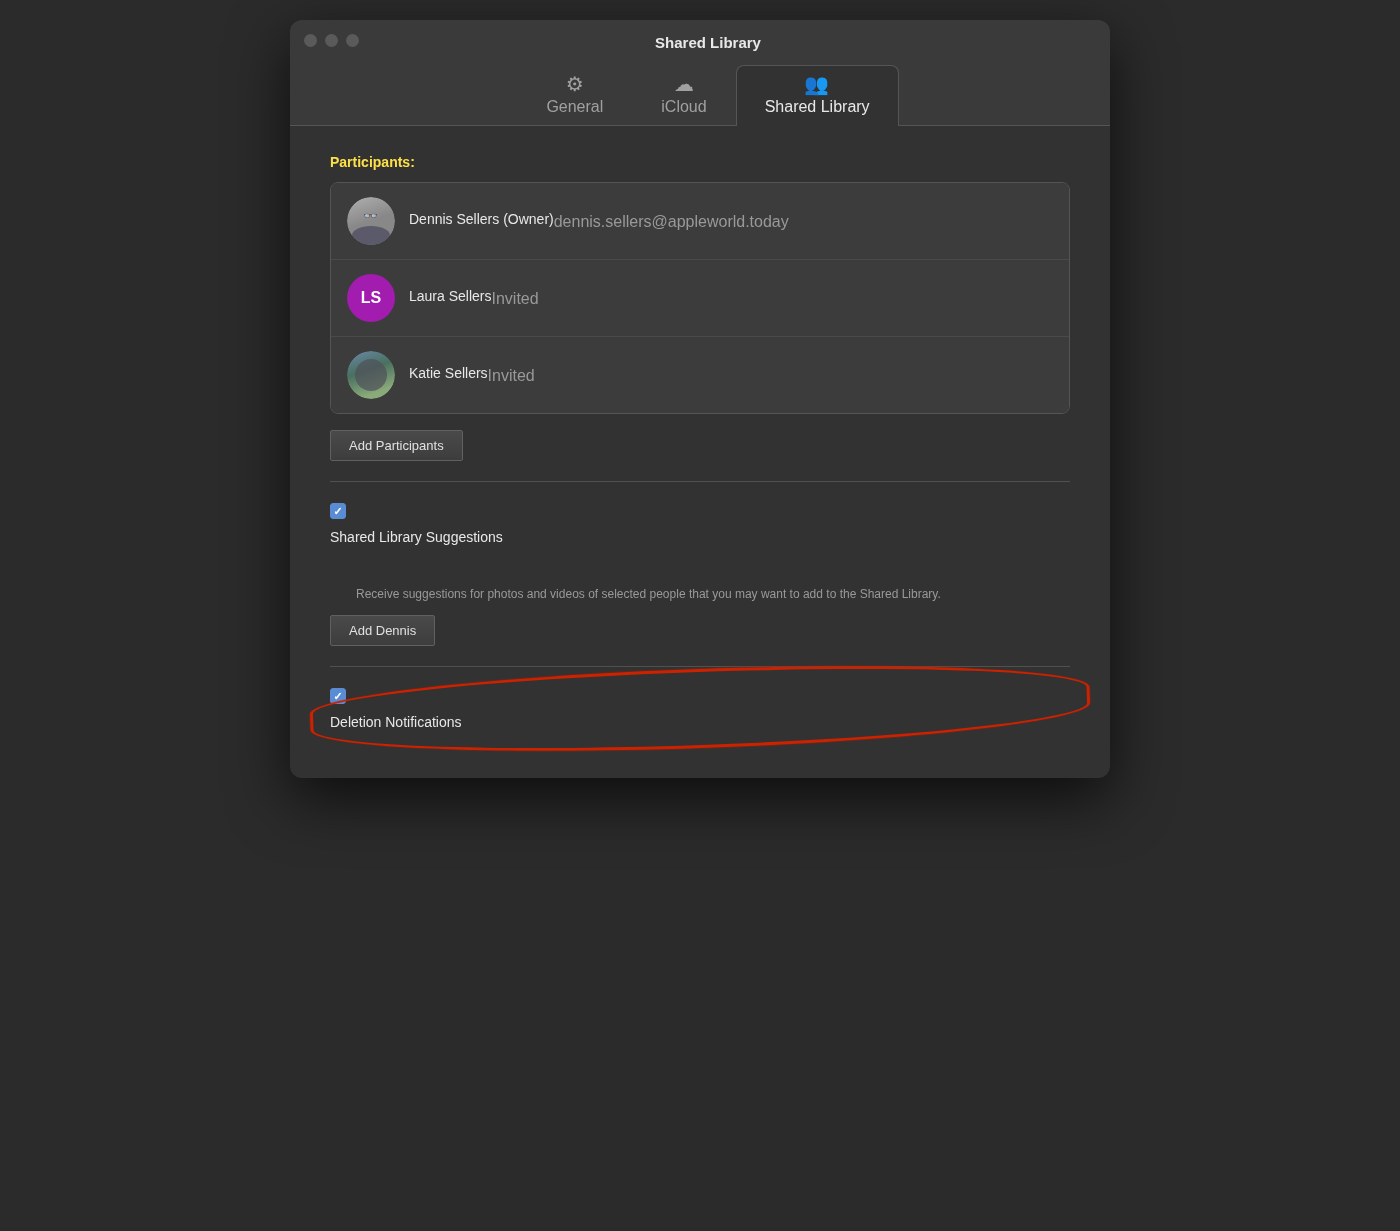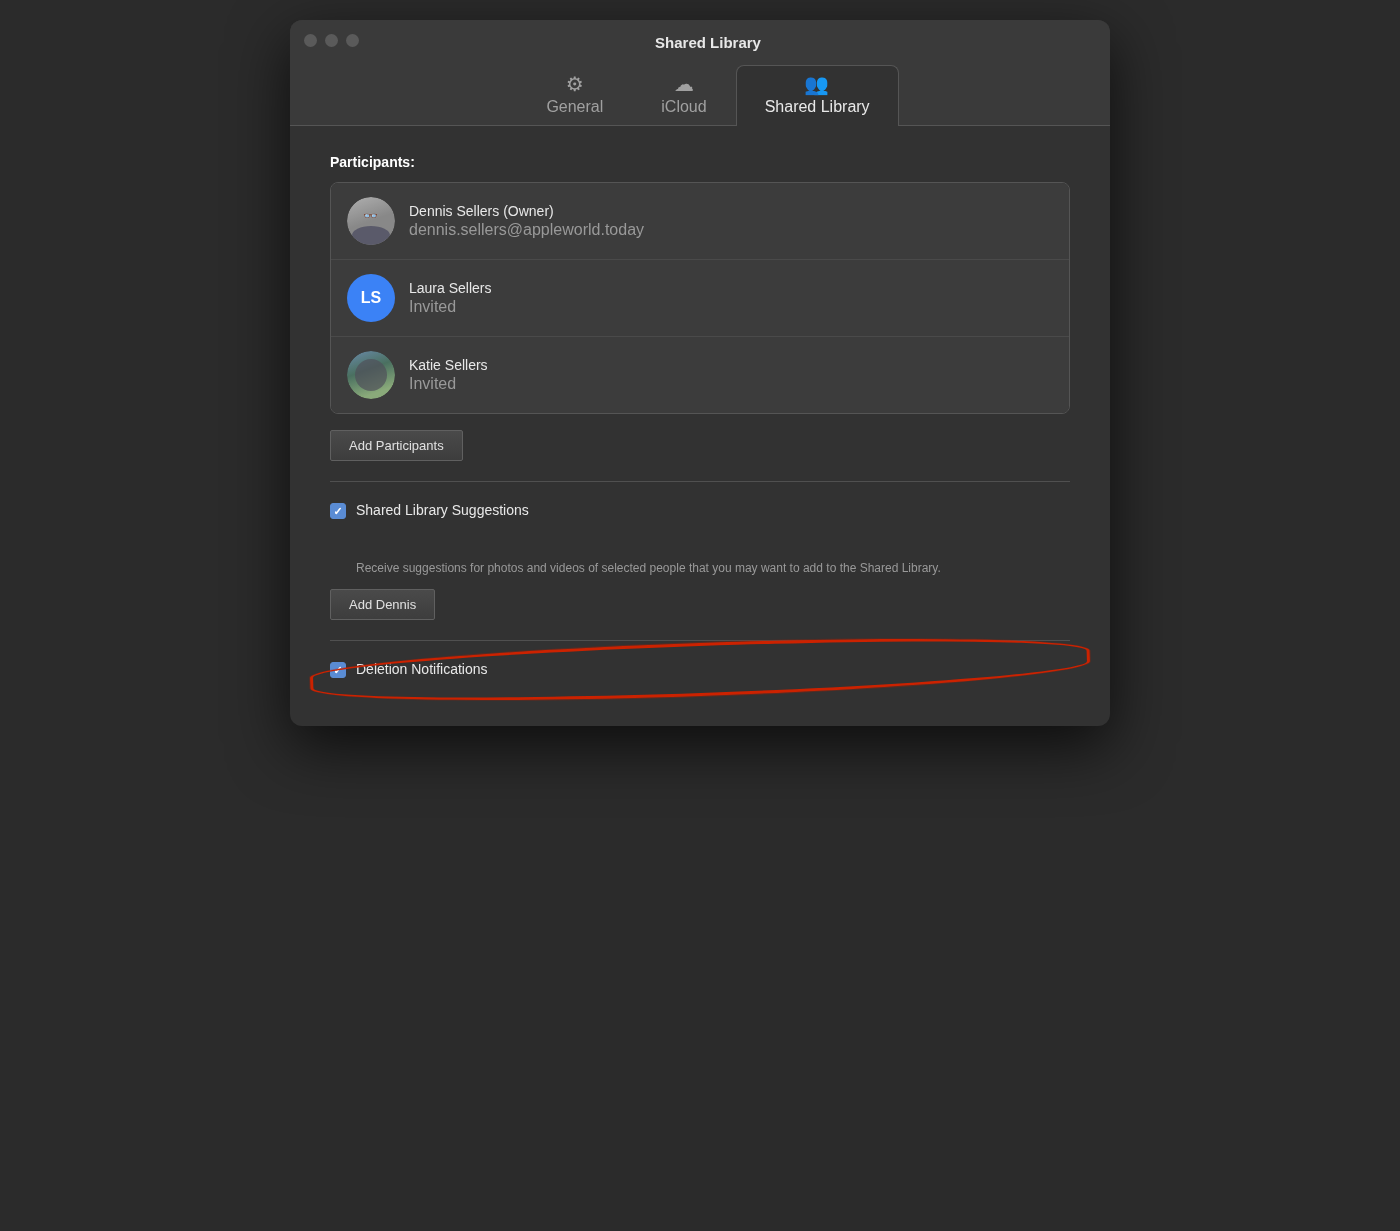--- a/index.html
+++ b/index.html
@@ -92,21 +92,21 @@
       font-size: 16px;
     }
 
     
     .content {
       padding: 28px 40px 32px;
     }
 
     
     .section-label {
-      color: #ffffff;
+      color: #fde047;
       font-size: 14px;
       font-weight: 600;
       margin-bottom: 12px;
     }
 
     .participants-list {
       border: 1px solid #555;
       border-radius: 8px;
       overflow: hidden;
       margin-bottom: 16px;
@@ -133,26 +133,26 @@
       display: flex;
       align-items: center;
       justify-content: center;
       font-size: 16px;
       font-weight: 600;
       color: white;
       overflow: hidden;
     }
 
     .avatar-initials {
-      background: #3b82f6;
+      background: #a21caf;
     }
 
     .participant-info {
       display: flex;
-      flex-direction: column;
+      flex-direction: row;
     }
 
     .participant-name {
       color: #e8e8e8;
       font-size: 14px;
       font-weight: 500;
     }
 
     .participant-status {
       color: #999;
@@ -180,20 +180,21 @@
     
     .checkbox-section {
       margin-bottom: 16px;
     }
 
     .checkbox-row {
       display: flex;
       align-items: flex-start;
       gap: 10px;
       margin-bottom: 6px;
+      flex-direction: column;
     }
 
     .checkbox {
       width: 16px;
       height: 16px;
       border: 1.5px solid #888;
       border-radius: 3px;
       background: #3a3a3a;
       display: flex;
       align-items: center;

